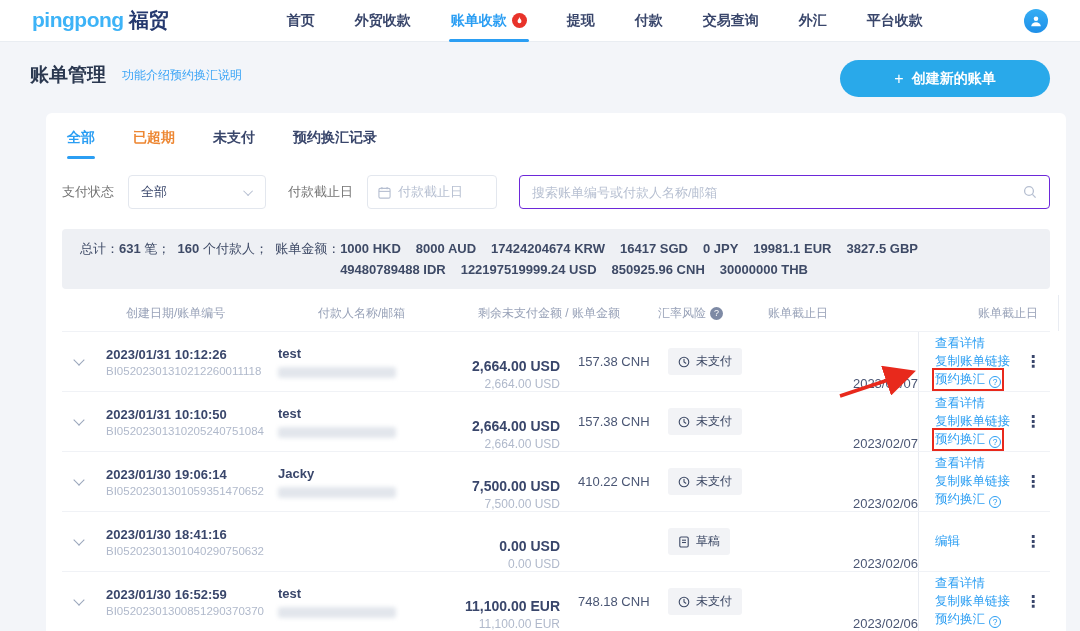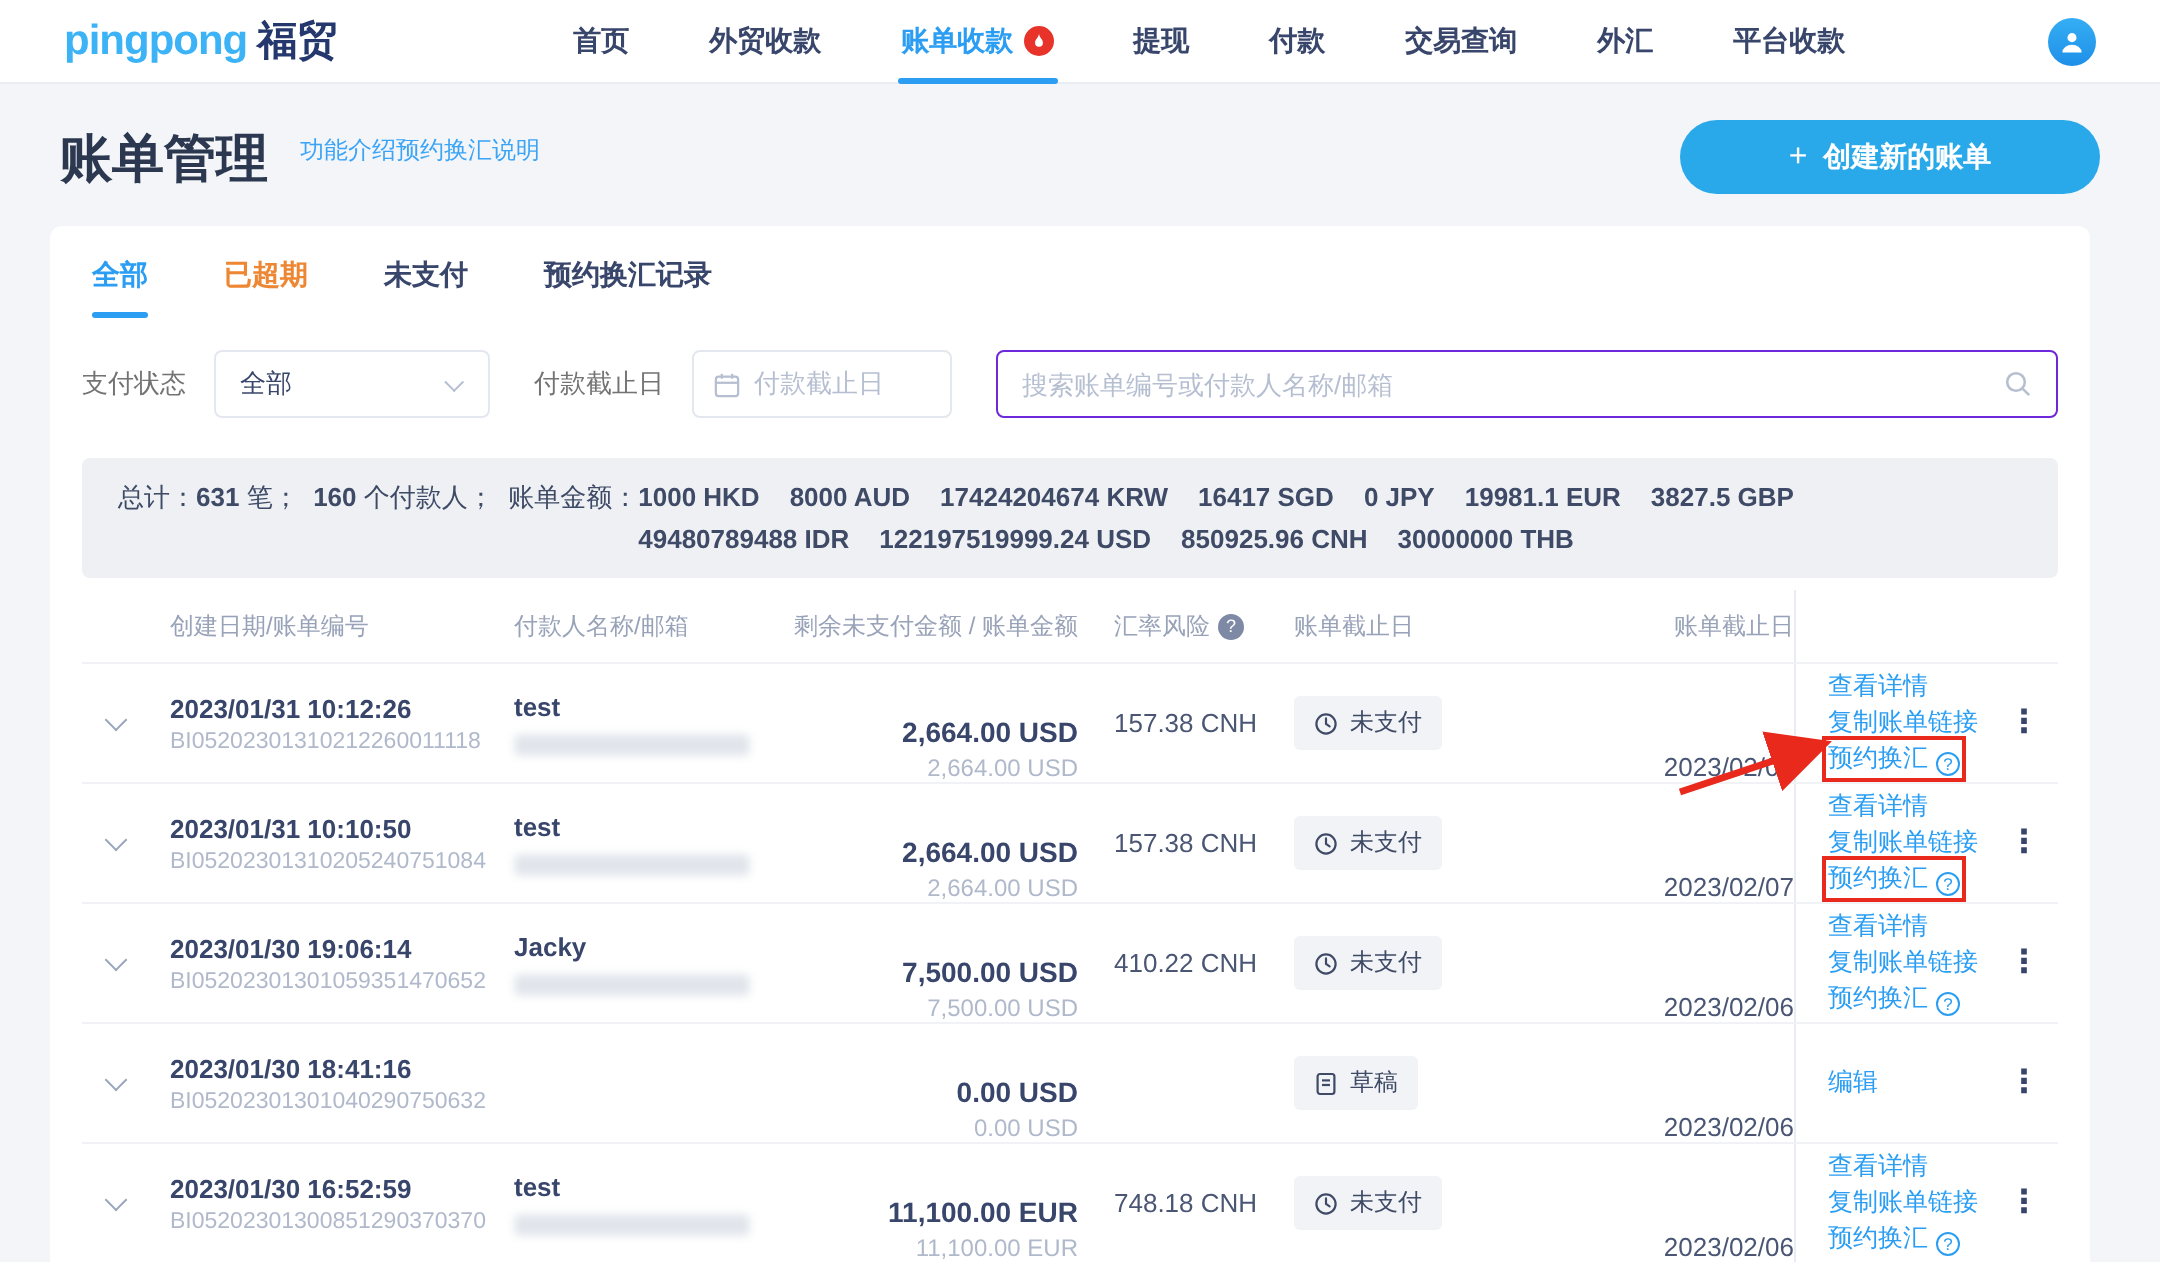--- a/index.html
+++ b/index.html
@@ -13,28 +13,28 @@
   .logo-cn { font-size:20px; font-weight:700; color:#24386e; }
   .nav-items { display:flex; align-items:stretch; gap:40px; height:42px; }
   .nav-item { display:flex; align-items:center; font-size:14px; font-weight:700; color:#39466b; cursor:pointer; position:relative; }
   .nav-item.active { color:#2b9ef3; }
   .nav-item.active::after { content:""; position:absolute; left:-2px; right:-2px; bottom:0; height:3px; background:#2b9ef3; border-radius:2px; }
   .flame { width:15px; height:15px; border-radius:50%; background:#e8332a; display:inline-flex; align-items:center; justify-content:center; margin-left:5px; }
   .avatar { margin-left:auto; width:24px; height:24px; border-radius:50%; background:linear-gradient(180deg,#35aef4,#1f8fe8); display:flex; align-items:center; justify-content:center; cursor:pointer; }
 
   
   .page-head { padding:20px 30px 0 30px; display:flex; align-items:flex-start; }
-  .page-title { font-size:26px; font-weight:800; color:#2b3850; margin-right:16px; }
+  .page-title { font-size:19px; font-weight:800; color:#2b3850; margin-right:16px; }
   .head-links { display:flex; margin-top:5px; }
   .head-link { font-size:12px; color:#3aa4f6; cursor:pointer; }
   .create-btn { margin-left:auto; margin-top:-2px; background:#29a9ea; color:#fff; font-size:14px; font-weight:600; border:none; border-radius:19px; height:37px; width:210px; display:flex; align-items:center; justify-content:center; gap:8px; cursor:pointer; }
   .create-btn .plus { font-size:16px; font-weight:400; }
 
   
-  .card { position:absolute; top:113px; left:25px; width:1020px; height:518px; background:#fff; border-radius:6px 6px 0 0; padding:16px 16px 0 16px; }
+  .card { position:absolute; top:113px; left:46px; width:1020px; height:518px; background:#fff; border-radius:6px 6px 0 0; padding:16px 16px 0 16px; }
 
   
   .tabs { display:flex; gap:38px; padding-left:5px; height:30px; }
   .tab { font-size:14px; font-weight:600; color:#39466b; cursor:pointer; position:relative; padding-bottom:10px; }
   .tab.active { color:#2b9ef3; }
   .tab.active::after { content:""; position:absolute; left:0; right:0; bottom:0; height:3px; background:#2b9ef3; border-radius:2px; }
   .tab.overdue { color:#ed8733; }
 
   
   .filters { display:flex; align-items:center; margin-top:16px; }
@@ -47,21 +47,21 @@
   .searchbox input::placeholder { color:#b6bfd1; }
 
   
   .summary { margin:20px 0 0 0; background:#eef0f4; border-radius:4px; padding:9px 18px; display:flex; font-size:13px; color:#3e4a66; line-height:21px; }
   .sum-left { white-space:nowrap; }
   .sum-left b { font-weight:700; }
   .sum-amounts { display:flex; flex-wrap:wrap; column-gap:15px; max-width:700px; font-weight:700; }
 
   
   .thead, .trow { display:grid; grid-template-columns:34px 176px 140px 148px 96px 112px 150px 98px 34px; align-items:center; }
-  .thead { height:36px; margin-top:6px; font-size:12px; color:#98a2b8; }
+  .thead { height:36px; margin-top:6px; font-size:12px; color:#98a2b8;gap:20px; }
   .thead .h { display:flex; align-items:center; gap:4px; }
   .h.right, .c.right { justify-content:flex-end; text-align:right; }
   .sep-left { border-left:1px solid #e9ecf2; height:100%; display:flex; align-items:center; }
   .trow { height:60px; border-top:1px solid #f0f2f6; }
   .c { padding:0; font-size:13px; color:#4a5674; height:100%; display:flex; flex-direction:column; justify-content:center; }
   .c.chevcell { align-items:center; }
   .c.datecol { padding-left:10px; }
   .date { font-size:13px; font-weight:700; color:#39466b; }
   .rid { font-size:11.5px; color:#b0b9cb; margin-top:3px; }
   .c.payercol { padding-left:6px; }

